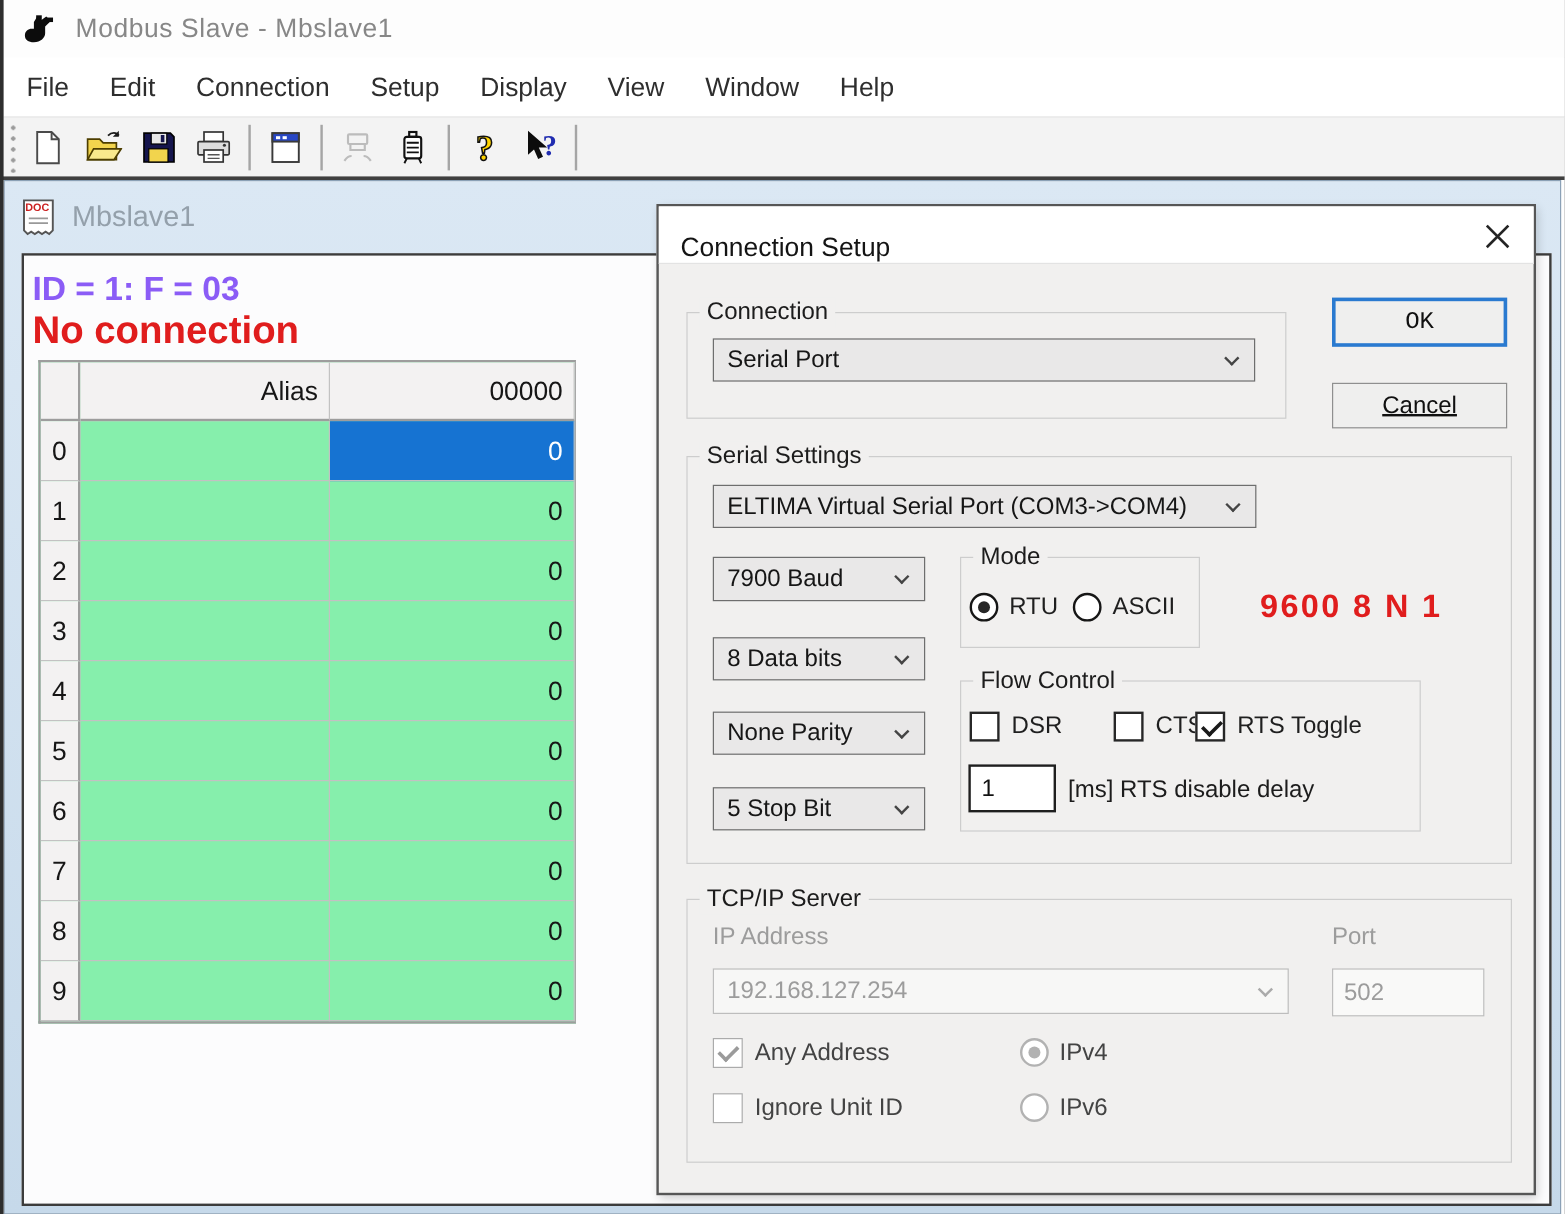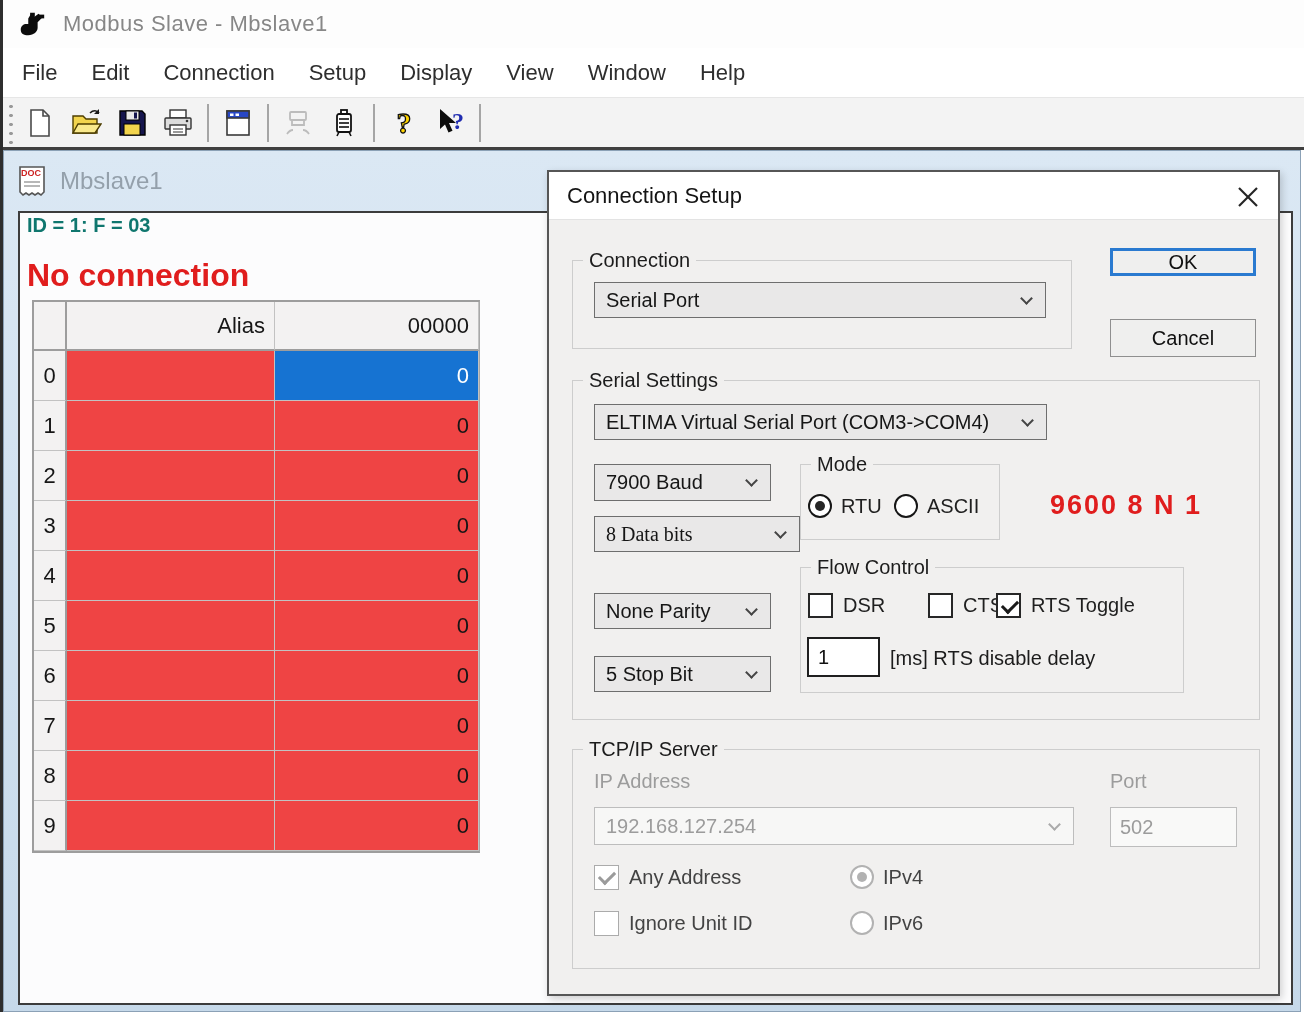--- a/index.html
+++ b/index.html
@@ -19,39 +19,39 @@
   .tbtn{ width:46px; height:44px; display:flex; align-items:center; justify-content:center; }
   .tsep{ width:2px; height:38px; background:#a5a5a5; margin:0 6px; }
 
   
   .mdi-topline{ position:absolute; left:0; top:147px; right:0; height:3px; background:#3f3f3f; z-index:5; }
   .docwin{ position:absolute; left:3px; top:150px; width:1298px; height:862px; background:linear-gradient(var(--titlebar-blue-top,#dbe8f4),var(--titlebar-blue-bottom,#c7daeb)); border:1px solid #8ba1b6; }
   .docwin-titlebar{ position:absolute; left:0; top:0; right:0; height:60px; display:flex; align-items:center; }
   .doc-icon{ margin-left:14px; }
   .docwin-title{ margin-left:14px; font-size:24px; color:#94a0ab; }
   .docwin-content{ position:absolute; left:14px; top:60px; right:7px; bottom:6px; background:#fcfcfd; border:2px solid #3c3c3c; }
-  .status1{ position:absolute; left:7px; top:1px; font-size:20px; font-weight:700; color:#0f766e; }
+  .status1{ position:absolute; left:7px; top:12px; font-size:28px; font-weight:700; color:#8b5cf6; }
   .status2{ position:absolute; left:7px; top:44px; font-size:32px; font-weight:700; color:var(--alert-red,#e01d1d); }
 
   
-  .tbl{ position:absolute; left:12px; top:87px; border:2px solid #9d9d9d; border-right:1px solid #a8a8a8; background:#ef4444; }
+  .tbl{ position:absolute; left:12px; top:87px; border:2px solid #9d9d9d; border-right:1px solid #a8a8a8; background:#86efac; }
   .trow{ display:flex; }
   .cell{ border-right:1px solid #c2c2c2; border-bottom:1px solid #c2c2c2; font-size:22px; color:#161616; display:flex; align-items:center; }
   .c0{ width:33px; justify-content:center; }
   .c1{ width:208px; justify-content:flex-end; padding-right:9px; }
   .c2{ width:204px; justify-content:flex-end; padding-right:9px; }
   .thead .cell{ height:49px; background:#f3f2f2; border-bottom:2px solid #9d9d9d; }
   .tbody .cell{ height:50px; }
   .tbody .c0{ background:#f3f2f2; border-right:2px solid #9d9d9d; }
   .thead .c0{ border-right:2px solid #9d9d9d; }
   .cell.sel{ background:var(--selection-blue,#1673d2); color:#ffffff; }
 
   
   .dialog{ position:absolute; left:547px; top:170px; width:733px; height:826px; background:#f1f0ef; border:2px solid #565656; box-shadow:2px 3px 8px rgba(0,0,0,.18); z-index:10; }
-  .dlg-titlebar{ position:absolute; left:0; top:0; right:0; height:48px; background:#ffffff; border-bottom:1px solid #e3e3e3; display:flex; align-items:center; }
+  .dlg-titlebar{ position:absolute; left:0; top:0; right:0; height:48px; background:#ffffff; border-bottom:1px solid #e3e3e3; display:flex; align-items:flex-end; }
   .dlg-title{ margin-left:18px; font-size:22px; color:#141414; }
   .dlg-close{ position:absolute; right:12px; top:9px; width:36px; height:32px; display:flex; align-items:center; justify-content:center; }
 
   .group{ position:absolute; border:1px solid #cdcdcd; }
   .group>.legend{ position:absolute; top:-13px; left:10px; background:#f1f0ef; padding:0 6px; font-size:20px; color:#1c1c1c; line-height:25px; white-space:nowrap; }
 
   .combo{ position:absolute; background:#e9e8e8; border:1px solid #6e6e6e; display:flex; align-items:center; justify-content:space-between; padding:0 14px 0 11px; font-size:20px; color:#161616; white-space:nowrap; }
   .chev{ width:9px; height:9px; border-right:2px solid #444; border-bottom:2px solid #444; transform:rotate(45deg); margin-top:-4px; flex:none; margin-left:8px; }
   .combo.dis{ background:#f7f7f6; border-color:#bdbdbd; color:#9c9c9c; }
   .combo.dis .chev{ border-color:#aaaaaa; }
@@ -291,35 +291,35 @@
     </div>
 
     <div class="group" style="left:23px; top:88px; width:500px; height:89px;">
       <span class="legend">Connection</span>
     </div>
     <div class="combo" style="left:45px; top:110px; width:452px; height:36px;">
       <span>Serial Port</span>
       <span class="chev"></span>
     </div>
 
-    <div class="btn default" style="left:561px; top:76px; width:146px; height:28px;">OK</div>
-    <div class="btn" style="left:561px; top:147px; width:146px; height:38px;">Cancel</div>
+    <div class="btn default" style="left:561px; top:76px; width:146px; height:41px;font-family:Liberation Mono, monospace;">OK</div>
+    <div class="btn" style="left:561px; top:147px; width:146px; height:38px;text-decoration:underline;">Cancel</div>
 
     <div class="group" style="left:23px; top:208px; width:688px; height:340px;padding-left:42px;">
       <span class="legend">Serial Settings</span>
     </div>
     <div class="combo" style="left:45px; top:232px; width:453px; height:36px;">
       <span>ELTIMA Virtual Serial Port (COM3-&gt;COM4)</span>
       <span class="chev"></span>
     </div>
     <div class="combo" style="left:45px; top:292px; width:177px; height:37px;">
       <span>7900 Baud</span>
       <span class="chev"></span>
     </div>
-    <div class="combo" style="left:45px; top:344px; width:206px; height:36px;font-family:Liberation Serif, serif;">
+    <div class="combo" style="left:45px; top:359px; width:177px; height:36px;">
       <span>8 Data bits</span>
       <span class="chev"></span>
     </div>
     <div class="combo" style="left:45px; top:421px; width:177px; height:36px;">
       <span>None Parity</span>
       <span class="chev"></span>
     </div>
     <div class="combo" style="left:45px; top:484px; width:177px; height:36px;">
       <span>5 Stop Bit</span>
       <span class="chev"></span>

